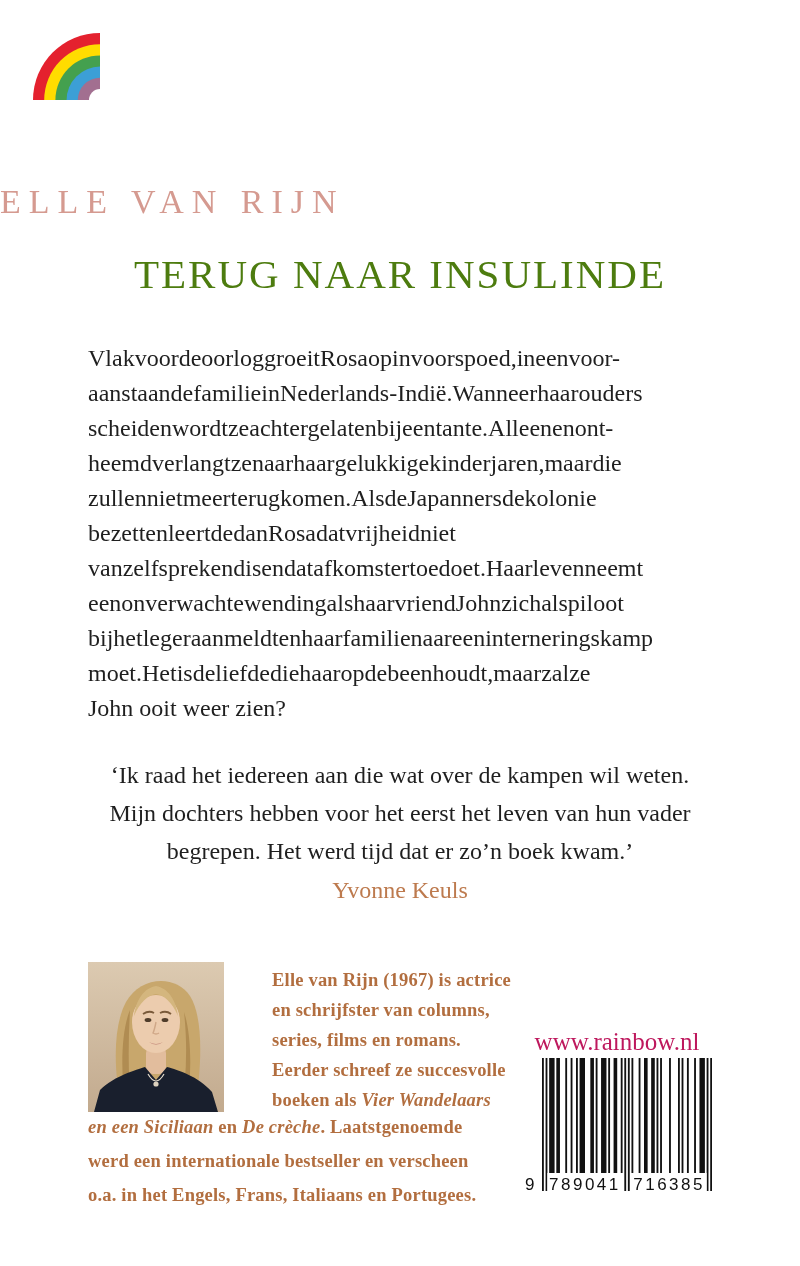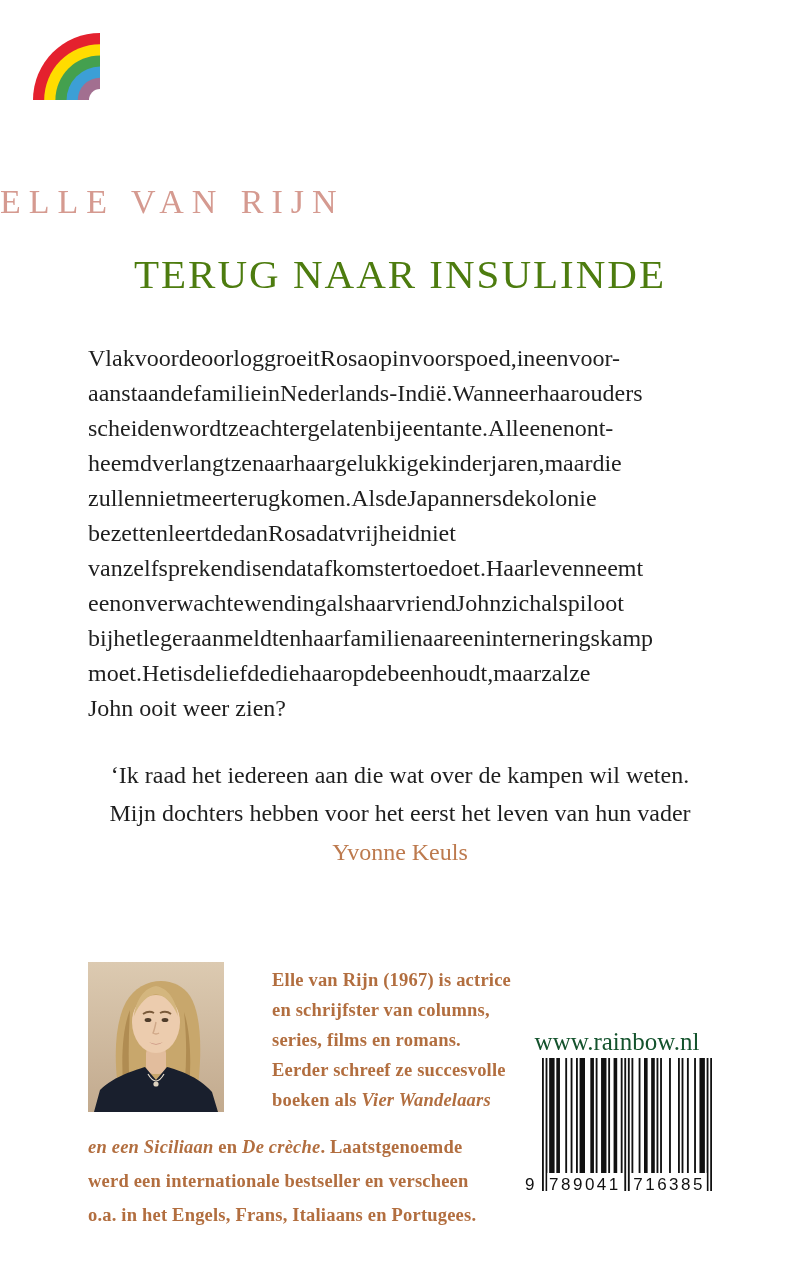--- a/index.html
+++ b/index.html
@@ -24,31 +24,31 @@
   .syn-line.last{display:block;text-align:left;}
   
   .quote{position:absolute;left:60px;top:756px;width:680px;text-align:center;font-size:24px;}
   .quote-line{height:38px;line-height:38px;}
   .attribution{margin-top:7px;font-size:24px;color:var(--terracotta-light,#bd7a4e);}
   
   .bio{position:absolute;left:88px;top:962px;width:440px;}
   .photo{position:absolute;left:0;top:0;width:136px;height:150px;}
   .bio-side{position:absolute;left:152px;top:3px;margin-left:32px;}
   .bio-side .bio-line{height:30px;line-height:30px;}
-  .bio-bottom{position:absolute;left:0;top:168px;}
+  .bio-bottom{position:absolute;left:0;top:148px;}
   .bio-bottom .bio-line{height:34px;line-height:34px;}
   .bio-line{
     font-size:18.5px;font-weight:bold;white-space:nowrap;
     color:var(--terracotta,#b26e3f);letter-spacing:0.2px;
   }
   .bio-line em{font-style:italic;}
   
   .website{
     position:absolute;left:522px;top:1028px;width:190px;text-align:center;
-    font-size:25px;color:#14532d;
+    font-size:25px;color:#be185d;
   }
   .barcode{position:absolute;left:522px;top:1058px;width:190px;height:138px;}
 </style>
 </head>
 <body>
 
 <div class="cover">
 
   <svg class="logo" viewBox="0 0 67 67" id="logo-svg">
       <path d="M 0,67 A 67,67 0 0 1 67,0 L 67,67 Z" fill="#e4212e"></path>
@@ -183,20 +183,21 @@
         <span>zal</span>
         <span>ze</span>
       </div>
       <div class="syn-line last">John ooit weer zien?</div>
     </div>
 
   <div class="quote">
     <div id="quote-lines">
         <div class="quote-line">‘Ik raad het iedereen aan die wat over de kampen wil weten.</div>
         <div class="quote-line">Mijn dochters hebben voor het eerst het leven van hun vader</div>
+        <div class="quote-line">begrepen. Het werd tijd dat er zo’n boek kwam.’</div>
       </div>
     <div class="attribution">Yvonne Keuls</div>
   </div>
 
   <div class="bio">
     <svg class="photo" viewBox="0 0 136 150">
       <defs>
         <linearGradient id="bgGrad" x1="0" y1="0" x2="0" y2="1">
           <stop offset="0" stop-color="#dccab1"></stop>
           <stop offset="1" stop-color="#c2aa8e"></stop>

